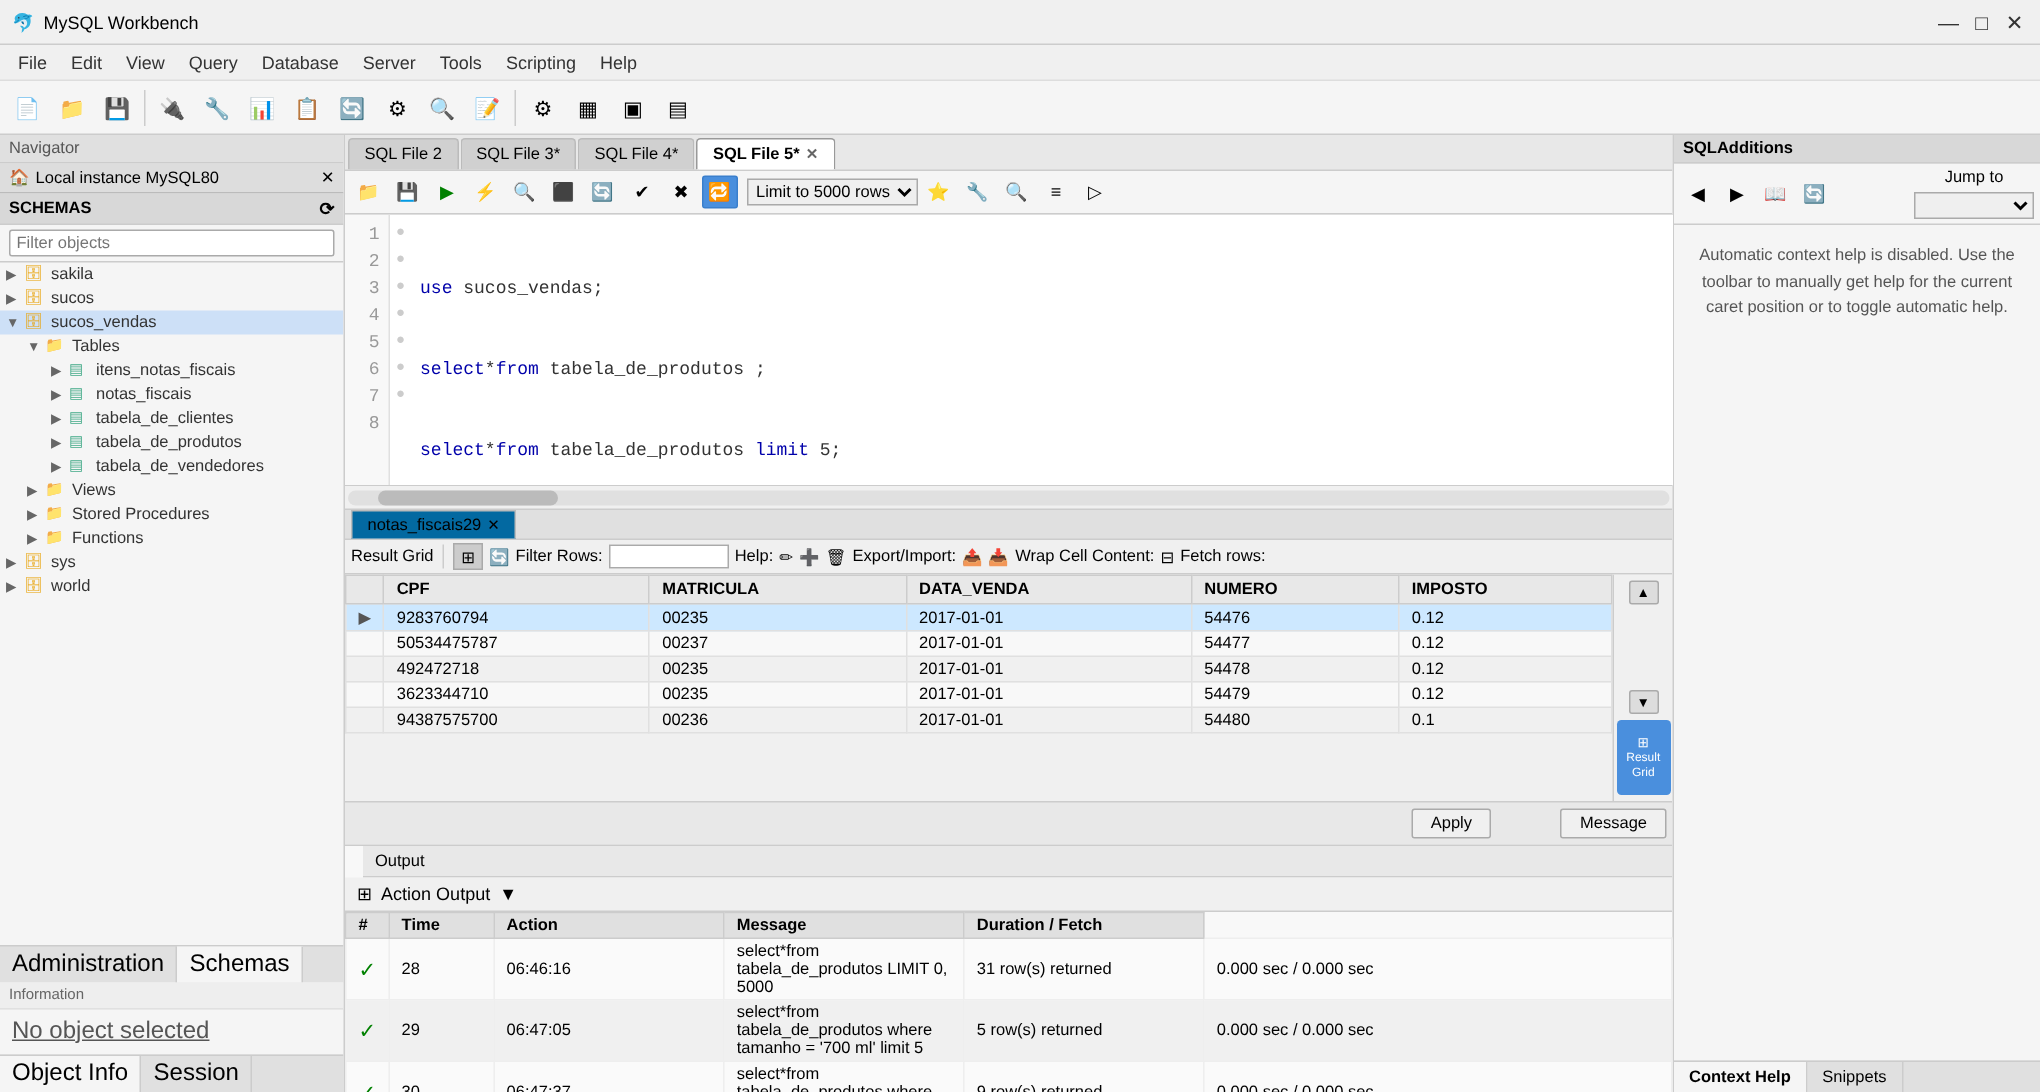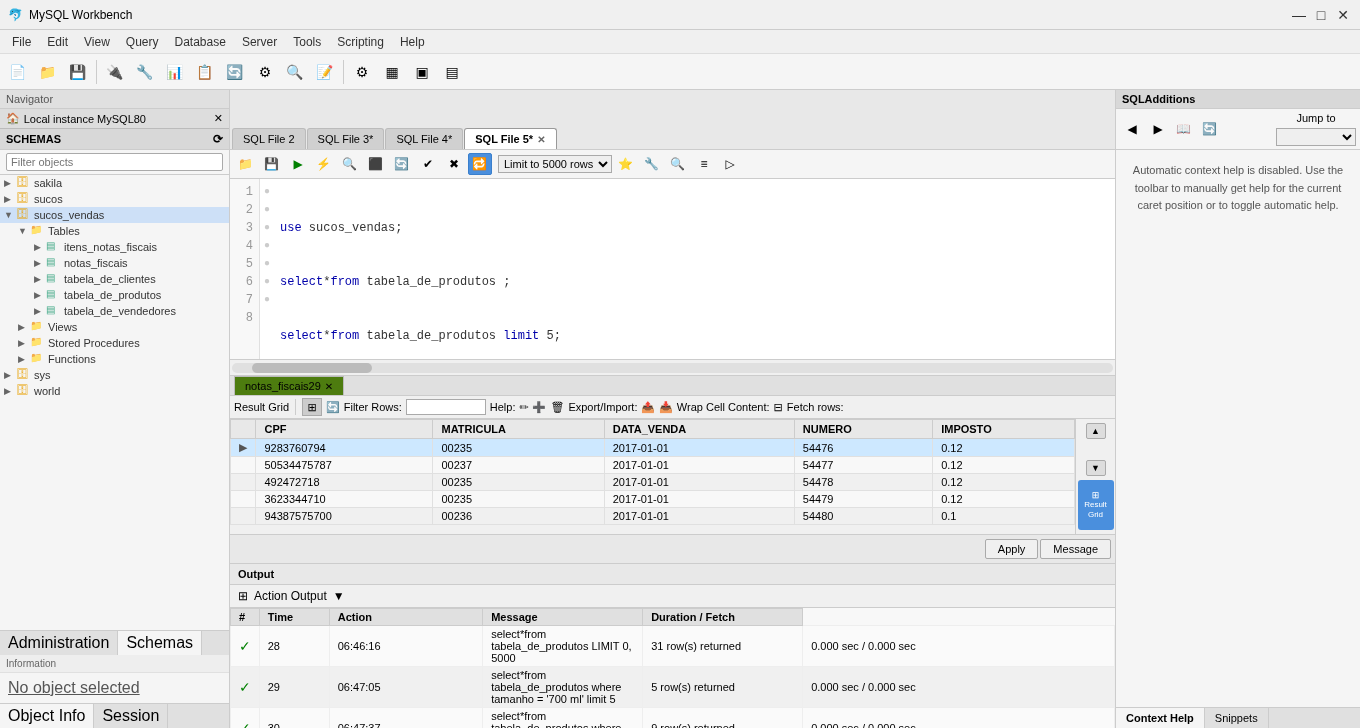--- a/index.html
+++ b/index.html
@@ -34,21 +34,21 @@
     .tree-item.selected { background: #cde0f7; }
     .tree-arrow { display: inline-block; width: 12px; font-size: 9px; color: #666; }
     .tree-icon { display: inline-block; width: 16px; height: 14px; margin-right: 2px; font-size: 10px; }
     .db-icon { color: #e8a000; }
     
     
     .content-area { flex: 1; display: flex; flex-direction: column; overflow: hidden; }
     
     
     .sql-tabs { background: #e8e8e8; display: flex; align-items: flex-end; padding: 2px 2px 0; border-bottom: 1px solid #ccc; gap: 1px; }
-    .sql-tab { padding: 4px 10px; font-size: 11px; cursor: pointer; border: 1px solid #bbb; border-bottom: none; background: #d0d0d0; display: flex; align-items: flex-end; gap: 4px; border-radius: 3px 3px 0 0; margin-top: 36px; }
+    .sql-tab { padding: 4px 10px; font-size: 11px; cursor: pointer; border: 1px solid #bbb; border-bottom: none; background: #d0d0d0; display: flex; align-items: flex-end; gap: 4px; border-radius: 3px 3px 0 0; }
     .sql-tab.active { background: #ffffff; border-color: #999; font-weight: bold; }
     .sql-tab .close { cursor: pointer; font-size: 10px; color: #666; }
     
     
     .query-toolbar { background: #f5f5f5; padding: 3px 4px; border-bottom: 1px solid #ccc; display: flex; align-items: center; gap: 2px; }
     .qbtn { width: 24px; height: 22px; display: flex; align-items: center; justify-content: center; cursor: pointer; border: 1px solid transparent; border-radius: 2px; font-size: 12px; }
     .qbtn.active { background: #4a8fdd; color: white; border-color: #3a7fcc; }
     .limit-select { display: flex; align-items: center; gap: 2px; margin-left: 4px; }
     .limit-select select { font-size: 11px; padding: 1px; border: 1px solid #aaa; }
     .line-numbers { background: #f8f8f8; border-right: 1px solid #e0e0e0; padding: 4px 6px; font-family: 'Courier New', monospace; font-size: 12px; color: #999; min-width: 30px; text-align: right; line-height: 18px; user-select: none; }
@@ -69,26 +69,26 @@
     .result-table { width: 100%; border-collapse: collapse; font-size: 11px; }
     .result-table th { background: #e8e8e8; padding: 3px 8px; border: 1px solid #ccc; font-weight: bold; text-align: left; font-size: 11px; }
     .result-table td { padding: 2px 8px; border: 1px solid #e0e0e0; font-size: 11px; }
     .result-table tr:nth-child(even) { background: #f8f8f8; }
     .result-table tr.selected { background: #cde8ff; }
     .result-table td.arrow-cell { width: 16px; color: #555; }
     
     
     .result-tab-row { background: #e0e0e0; display: flex; align-items: center; border-bottom: 1px solid #ccc; padding: 0 4px; }
     .result-tab { padding: 3px 10px; font-size: 11px; cursor: pointer; border: 1px solid transparent; display: flex; align-items: center; gap: 4px; }
-    .result-tab.active { background: #4d7c0f; border-color: #bbb; border-bottom: none; }
+    .result-tab.active { background: #0369a1; border-color: #bbb; border-bottom: none; }
     .result-tab .close-tab { font-size: 10px; cursor: pointer; }
     
     
     .output-section { border-top: 1px solid #ccc; background: #f8f8f8; }
-    .output-header { background: #e8e8e8; padding: 4px 8px; font-size: 11px; font-weight: bold; border-bottom: 1px solid #ccc; display: flex; align-items: center; gap: 8px; }
+    .output-header { background: #e8e8e8; padding: 4px 8px; font-size: 11px; font-weight: normal; border-bottom: 1px solid #ccc; display: flex; align-items: center; gap: 8px; margin-left: 12px; }
     .output-rows { overflow-y: auto; max-height: 120px; }
     .output-table { width: 100%; border-collapse: collapse; font-size: 11px; }
     .output-table th { background: #e0e0e0; padding: 2px 8px; border: 1px solid #ccc; font-weight: bold; text-align: left; font-size: 11px; }
     .output-table td { padding: 2px 8px; border: 1px solid #eee; font-size: 11px; }
     .output-table tr:nth-child(even) { background: #f0f0f0; }
     .output-table tr:nth-child(odd) { background: #fafafa; }
     .status-ok { color: green; font-size: 14px; }
     
     
     .right-panel { width: 245px; min-width: 245px; background: #f5f5f5; border-left: 1px solid #ccc; display: flex; flex-direction: column; }
@@ -97,21 +97,21 @@
     .context-text { padding: 12px; font-size: 11px; color: #555; text-align: center; line-height: 1.6; }
     .right-tabs { display: flex; border-top: 1px solid #ccc; background: #e0e0e0; }
     .right-tab { padding: 4px 10px; font-size: 11px; cursor: pointer; border-right: 1px solid #ccc; }
     .right-tab.active { background: #f5f5f5; font-weight: bold; }
     
     
     .result-sidebar { width: 40px; background: #f0f0f0; border-left: 1px solid #ccc; display: flex; flex-direction: column; align-items: center; padding: 4px 2px; gap: 4px; }
     .result-grid-btn { width: 36px; height: 50px; background: #4a8fdd; color: white; border: none; border-radius: 3px; cursor: pointer; font-size: 9px; text-align: center; display: flex; flex-direction: column; align-items: center; justify-content: center; }
 
     .apply-revert { display: flex; gap: 2px; padding: 4px; border-top: 1px solid #ccc; background: #e8e8e8; justify-content: flex-end; }
-    .apply-revert button { padding: 3px 12px; font-size: 11px; border: 1px solid #aaa; background: #f0f0f0; cursor: pointer; border-radius: 2px; }
+    .apply-revert button { padding: 3px 12px; font-size: 11px; border: 1px solid #aaa; background: #f0f0f0; cursor: pointer; border-radius: 2px; margin-left: 44px; }
     .apply-revert button.revert { }
 
     .bottom-nav-tabs { display: flex; border-top: 1px solid #ccc; background: #e0e0e0; }
     .bottom-tab { padding: 3px 8px; font-size: 16px; cursor: pointer; border-right: 1px solid #ccc; }
     .bottom-tab.active { background: #f5f5f5; }
 
     .info-section-label { padding: 3px 6px; font-size: 10px; color: #666; border-bottom: 1px solid #e0e0e0; background: #eee; }
     .no-object { padding: 6px 8px; font-size: 16px; color: #555; text-decoration: underline; }
   </style>
 </head>

